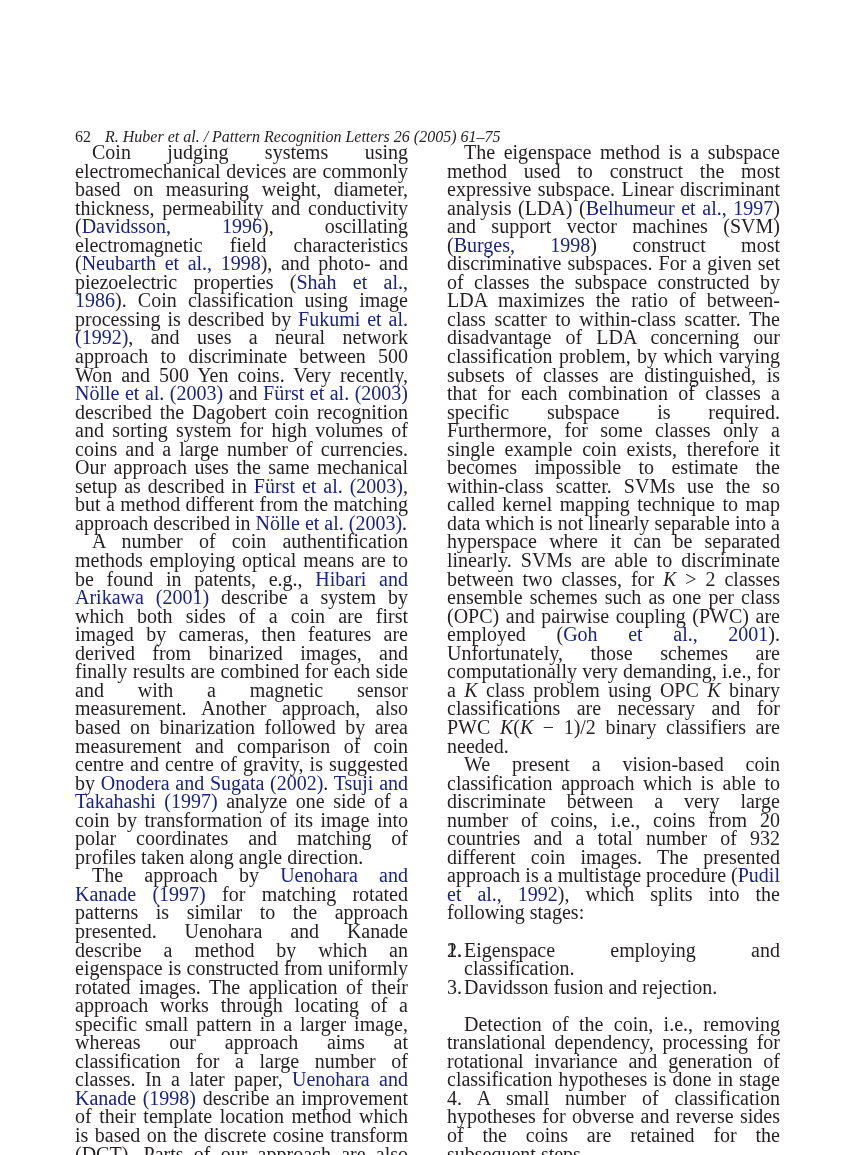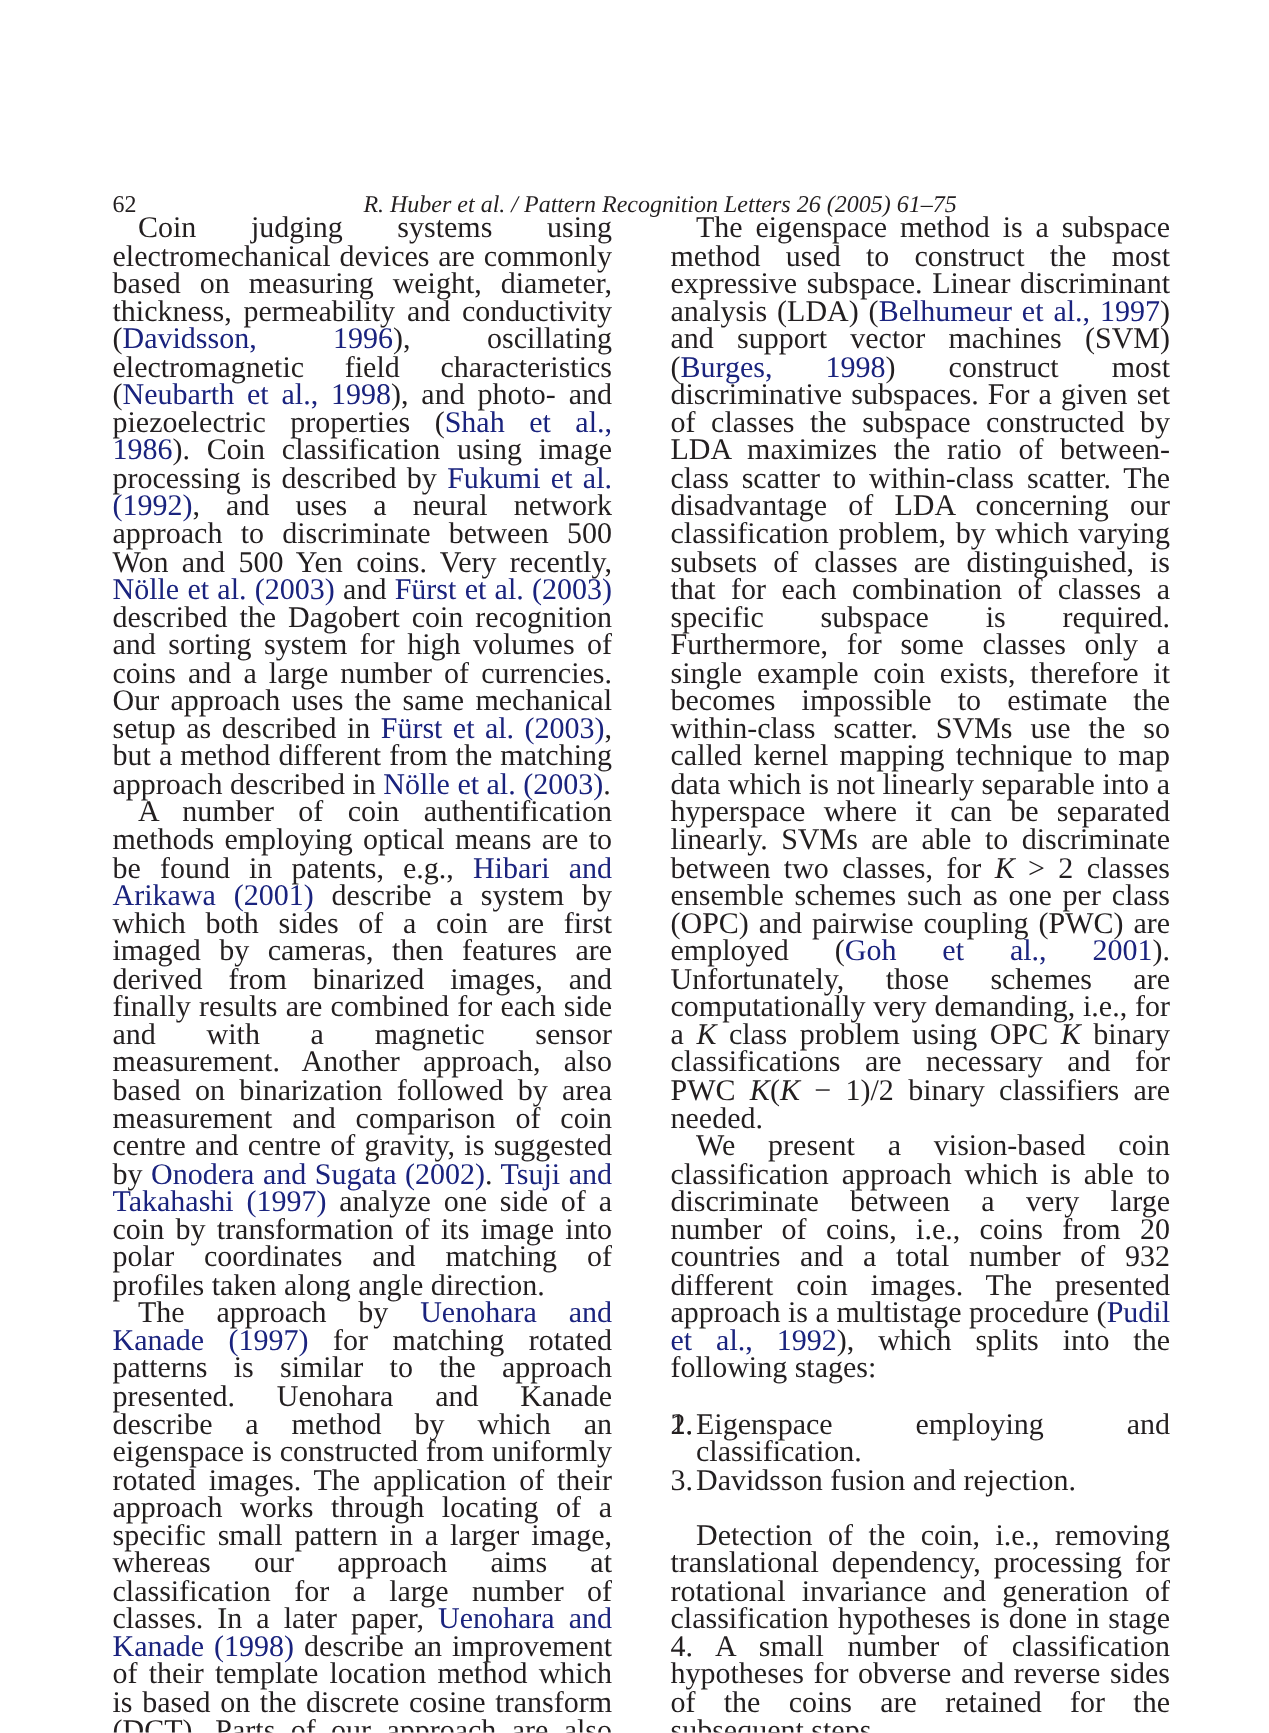--- a/index.html
+++ b/index.html
@@ -8,21 +8,21 @@
       font-family: "Liberation Serif", "DejaVu Serif", serif;
       color: #231f20;
     }
     .header {
       position: absolute; top: 106px; left: 75px; width: 700px; height: 18px;
       font-size: 16px;
       margin-top: 22px;
     }
     .page-num { position: absolute; left: 0; top: 0; }
     .running-head {
-      position: absolute; left: 0; right: 0; top: 0; text-align: center;
+      position: absolute; left: 0; right: 0; top: 0; text-align: left;
       font-style: italic; padding-left: 30px;
     }
     .col {
       position: absolute; top: 143px; width: 333px;
       font-size: 20px; line-height: 18.55px;
       text-align: justify; hyphens: manual;
     }
     .col-left { left: 75px; }
     .col-right { left: 447px; }
     .col p { margin: 0; text-indent: 17px; }

